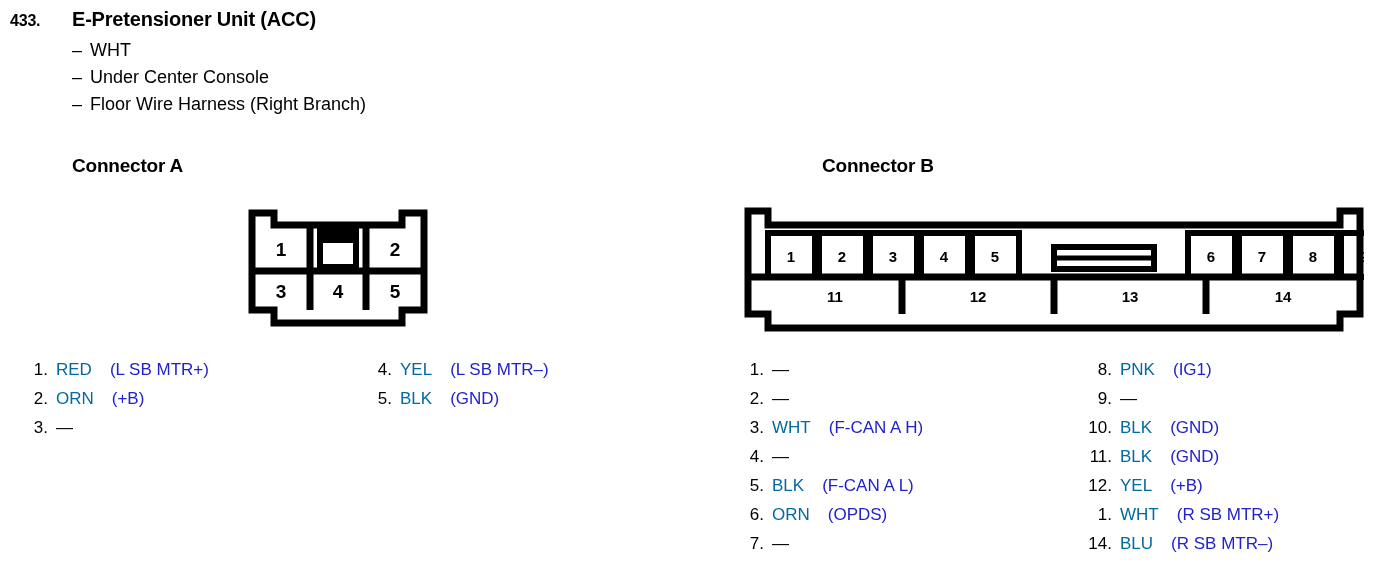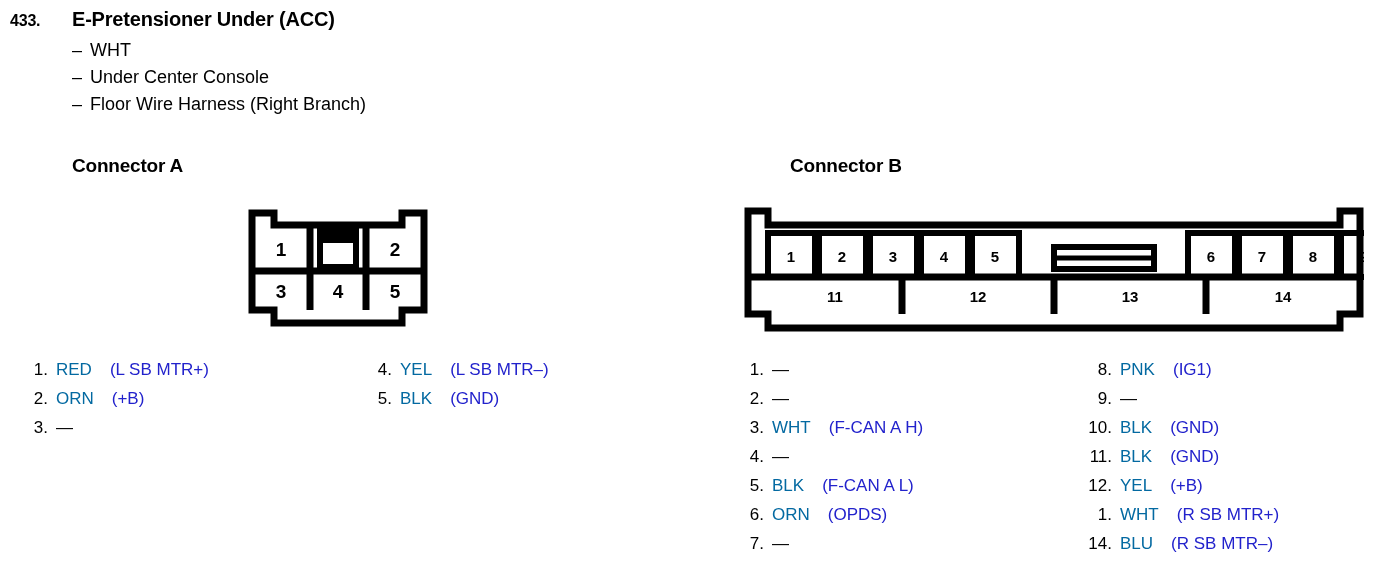--- a/index.html
+++ b/index.html
@@ -52,21 +52,21 @@
   .attr-dash {
     display: inline-block;
     width: 18px;
   }
 
   
   .connector-panel {
     position: absolute;
   }
   #connector-a-panel { left: 72px; top: 155px; }
-  #connector-b-panel { left: 790px; top: 155px; }
+  #connector-b-panel { left: 822px; top: 155px; }
 
   .connector-heading {
     font-size: 19px;
     font-weight: bold;
     letter-spacing: -0.2px;
     margin: 0;
   }
 
   
   .diagram-a-wrap {
@@ -135,21 +135,21 @@
     margin-left: 8px;
     color: #000000;
   }
 </style>
 </head>
 <body>
 
 <div class="doc-header">
   <div class="title-row">
     <span class="section-number">433.</span>
-    <span class="section-title">E-Pretensioner Under (ACC)</span>
+    <span class="section-title">E-Pretensioner Unit (ACC)</span>
   </div>
   <div class="attr-list">
     <div class="attr-item">
       <span class="attr-dash">–</span><span>WHT</span>
     </div>
     <div class="attr-item">
       <span class="attr-dash">–</span><span>Under Center Console</span>
     </div>
     <div class="attr-item">
       <span class="attr-dash">–</span><span>Floor Wire Harness (Right Branch)</span>

